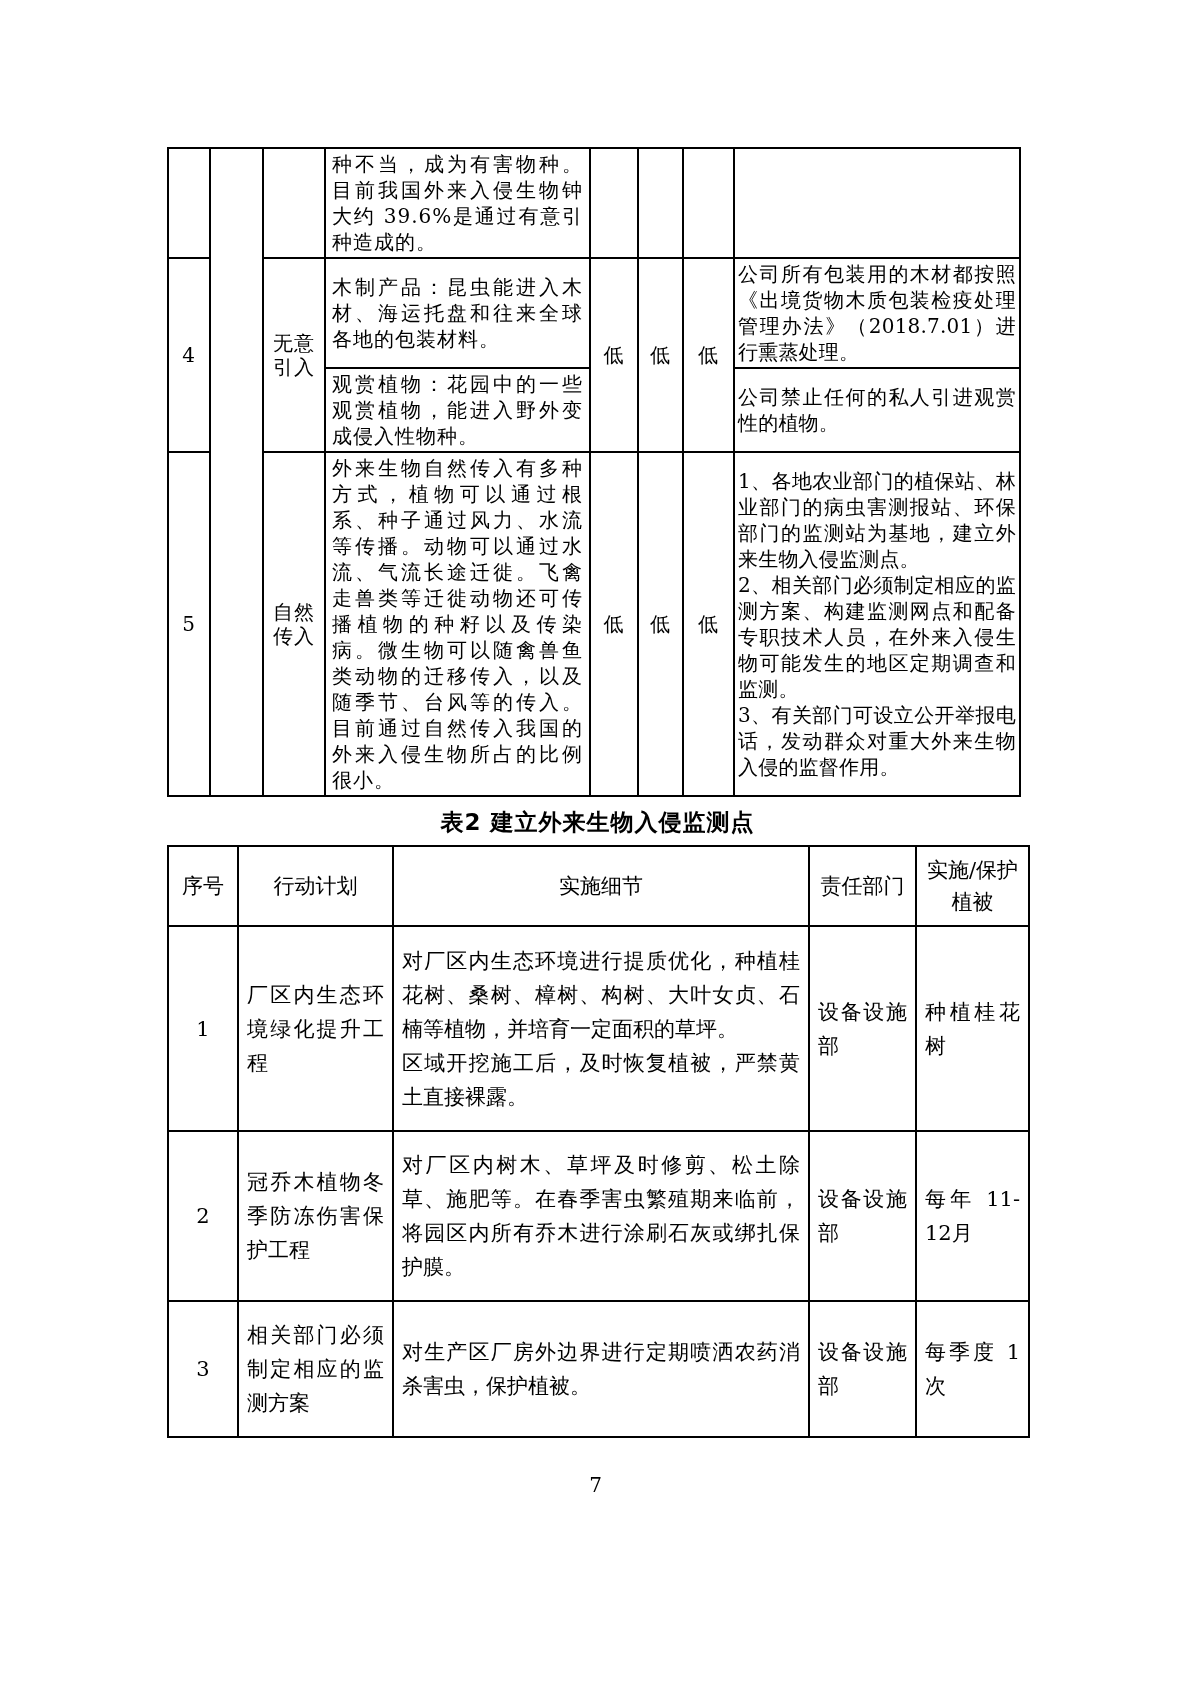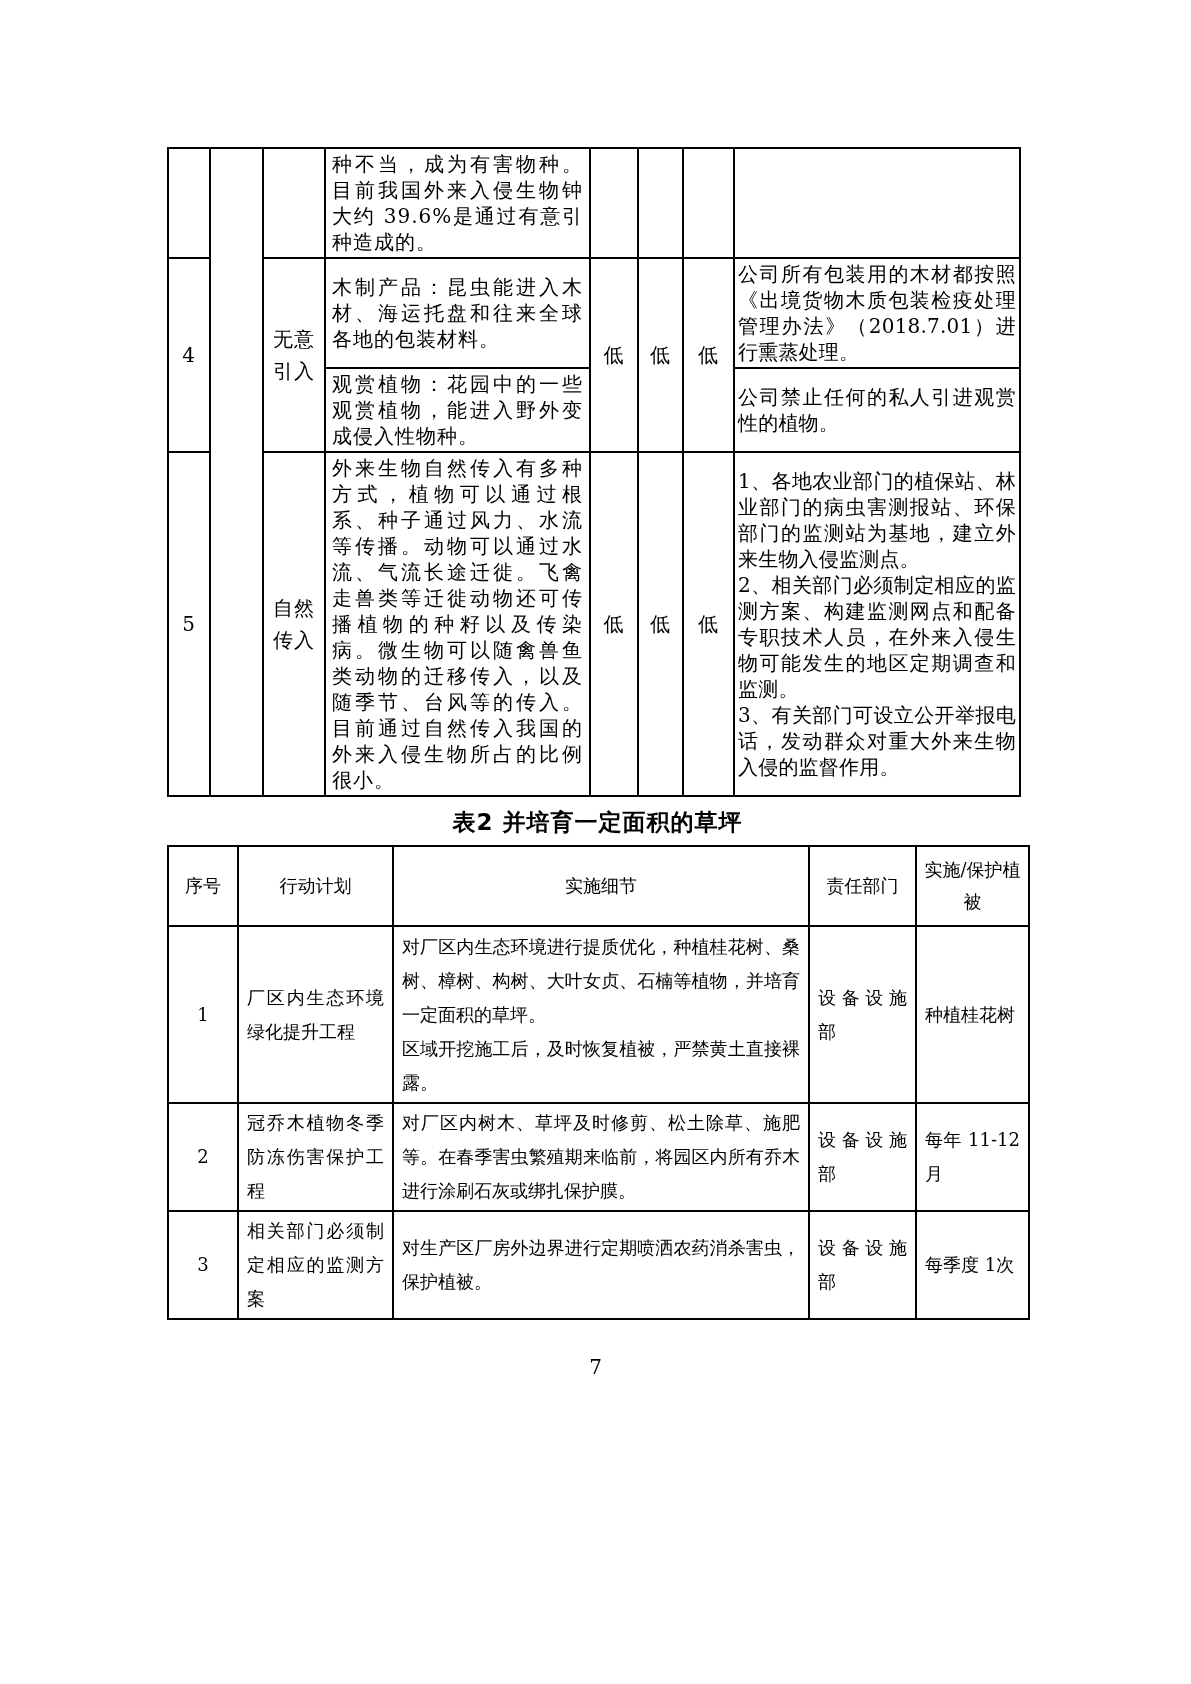--- a/index.html
+++ b/index.html
@@ -16,44 +16,44 @@
   .t1{width:852px;font-size:20px;line-height:26px;}
   .t1 td{border:2px solid #000;vertical-align:middle;padding:2px 6px;
          letter-spacing:1px;overflow:hidden;}
   .t1 td.center{text-align:center;padding:2px 2px;}
   .t1 td.desc{text-align:justify;}
   .t1 td.meas{text-align:justify;letter-spacing:0.2px;padding:2px 3px;}
   .t1 .r-carry td{height:98px;}
   .t1 .r-4a td{height:100px;}
   .t1 .r-4b td{height:76px;}
   .t1 .r-5 td{height:338px;}
-  .t1 .cat{line-height:32px;}
+  .t1 .cat{line-height:24px;}
   .t1 .meas div{text-align:justify;}
 
   
   .heading{
     font-family:"DejaVu Sans","Liberation Sans",sans-serif;
     font-weight:bold;font-size:30px;line-height:38px;
     margin-top:12px;letter-spacing:1px;
   }
   .para{
     font-size:28px;line-height:47px;text-align:justify;
     text-indent:57px;margin-top:6px;width:852px;letter-spacing:0.5px;
   }
   .t2title{
     font-family:"DejaVu Sans","Liberation Sans",sans-serif;
     font-weight:bold;font-size:23px;line-height:30px;
     text-align:center;width:861px;margin-top:10px;letter-spacing:1px;
   }
 
   
-  .t2{width:861px;font-size:18px;line-height:34px;margin-top:8px;}
+  .t2{width:861px;font-size:21px;line-height:34px;margin-top:8px;}
   .t2 th,.t2 td{border:2px solid #000;vertical-align:middle;overflow:hidden;}
   .t2 th{font-weight:normal;text-align:center;height:74px;line-height:32px;padding:2px 4px;}
-  .t2 td{padding:2px 8px;}
+  .t2 td{padding:16px 8px;}
   .t2 td.center{text-align:center;padding:2px 2px;}
   .t2 td.just{text-align:justify;}
   .t2 .r1 td{height:171px;}
   .t2 .r2 td{height:101px;}
   .t2 .r3 td{height:95px;}
 
   .pagenum{
     width:100%;text-align:center;margin-top:34px;
     font-size:20px;line-height:26px;
   }
@@ -109,21 +109,21 @@
         <td class="meas">
           <div>1、各地农业部门的植保站、林业部门的病虫害测报站、环保部门的监测站为基地，建立外来生物入侵监测点。</div>
           <div>2、相关部门必须制定相应的监测方案、构建监测网点和配备专职技术人员，在外来入侵生物可能发生的地区定期调查和监测。</div>
           <div>3、有关部门可设立公开举报电话，发动群众对重大外来生物入侵的监督作用。</div>
         </td>
       </tr>
     </tbody>
       </table>
 
 
-    <div class="t2title">表2 并培育一定面积的草坪</div>
+    <div class="t2title">表2 建立外来生物入侵监测点</div>
 
     <table class="t2">
       <colgroup>
         <col style="width:70px">
           <col style="width:155px">
           <col style="width:416px">
         <col style="width:107px">
           <col style="width:113px">
       </colgroup>
       <tbody>

